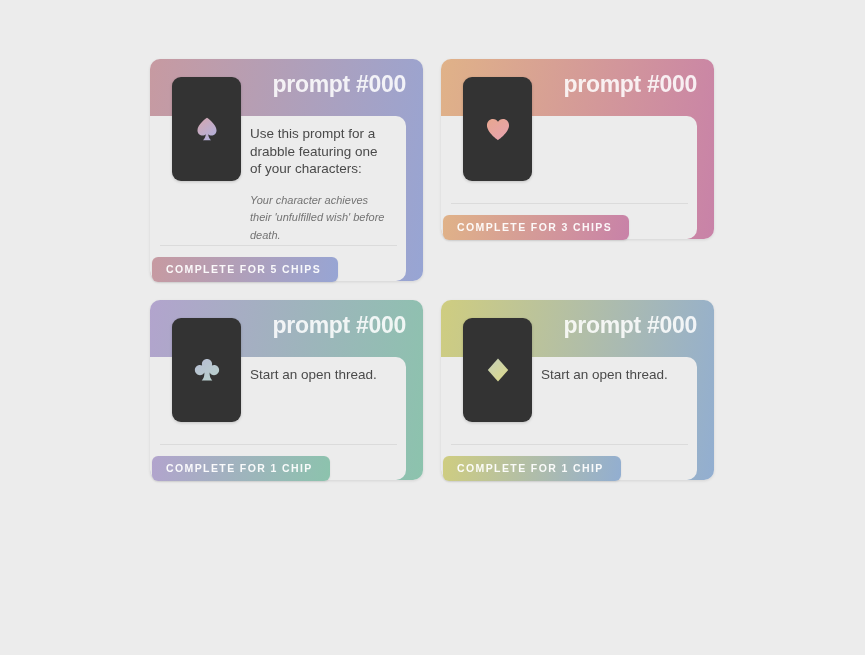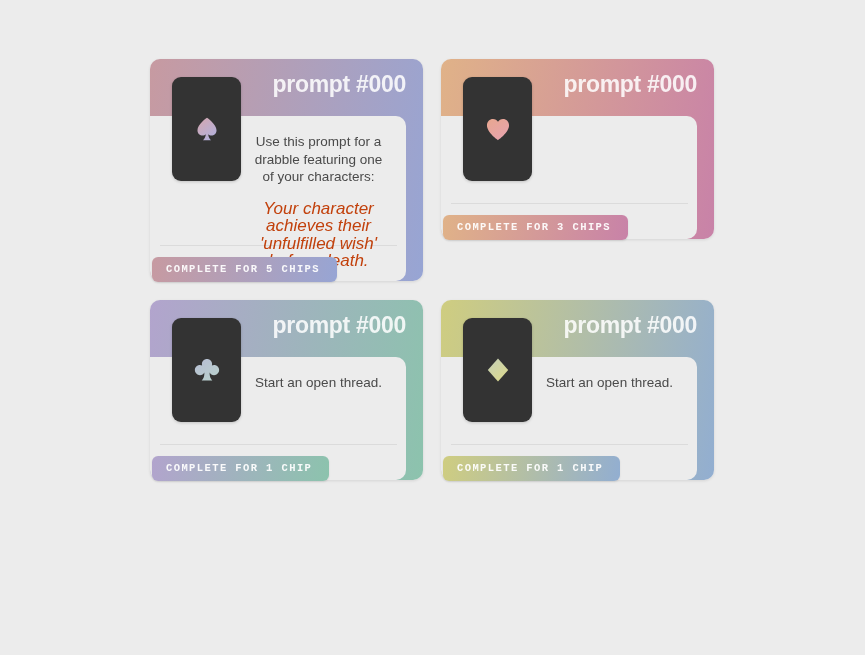--- a/index.html
+++ b/index.html
@@ -93,35 +93,35 @@
     top: 50%;
     width: 26px;
     height: 26px;
     transform: translate(-50%, -50%);
   }
 
   .card-body {
     position: absolute;
     left: 100px;
     right: 36px;
-    top: 74px;
+    top: 66px;
     z-index: 5;
-    text-align: center;
+    text-align: left;
   }
 
   .body-main {
     font-size: 13.5px;
     line-height: 17.5px;
     color: #4a4a4a;
   }
 
   .body-sub {
-    font-size: 17px;
+    font-size: 11px;
     line-height: 17.5px;
-    color: #c2410c;
+    color: #737373;
     font-style: italic;
     margin-top: 14px;
   }
 
   .divider {
     position: absolute;
     left: 10px;
     right: 26px;
     height: 1px;
     background: rgba(0,0,0,0.07);
@@ -135,21 +135,20 @@
     line-height: 25px;
     padding: 0 17px 0 14px;
     border-radius: 6px;
     font-size: 10.5px;
     font-weight: bold;
     letter-spacing: 1.4px;
     color: rgba(255,255,255,0.93);
     z-index: 8;
     white-space: nowrap;
     box-shadow: 0 1px 2px rgba(0,0,0,0.10);
-    font-family: Liberation Mono, monospace;
   }
 </style>
 </head>
 <body style="background: rgb(236, 236, 236);">
 
 <div id="grid">
     <div class="prompt-card" style="left: 0px; top: 0px; height: 222px;">
     <div class="card-base"></div>
     <div class="card-gradient" style="background: linear-gradient(100deg, rgb(199, 154, 161) 0%, rgb(151, 165, 212) 100%);"></div>
     <div class="card-panel"></div>

